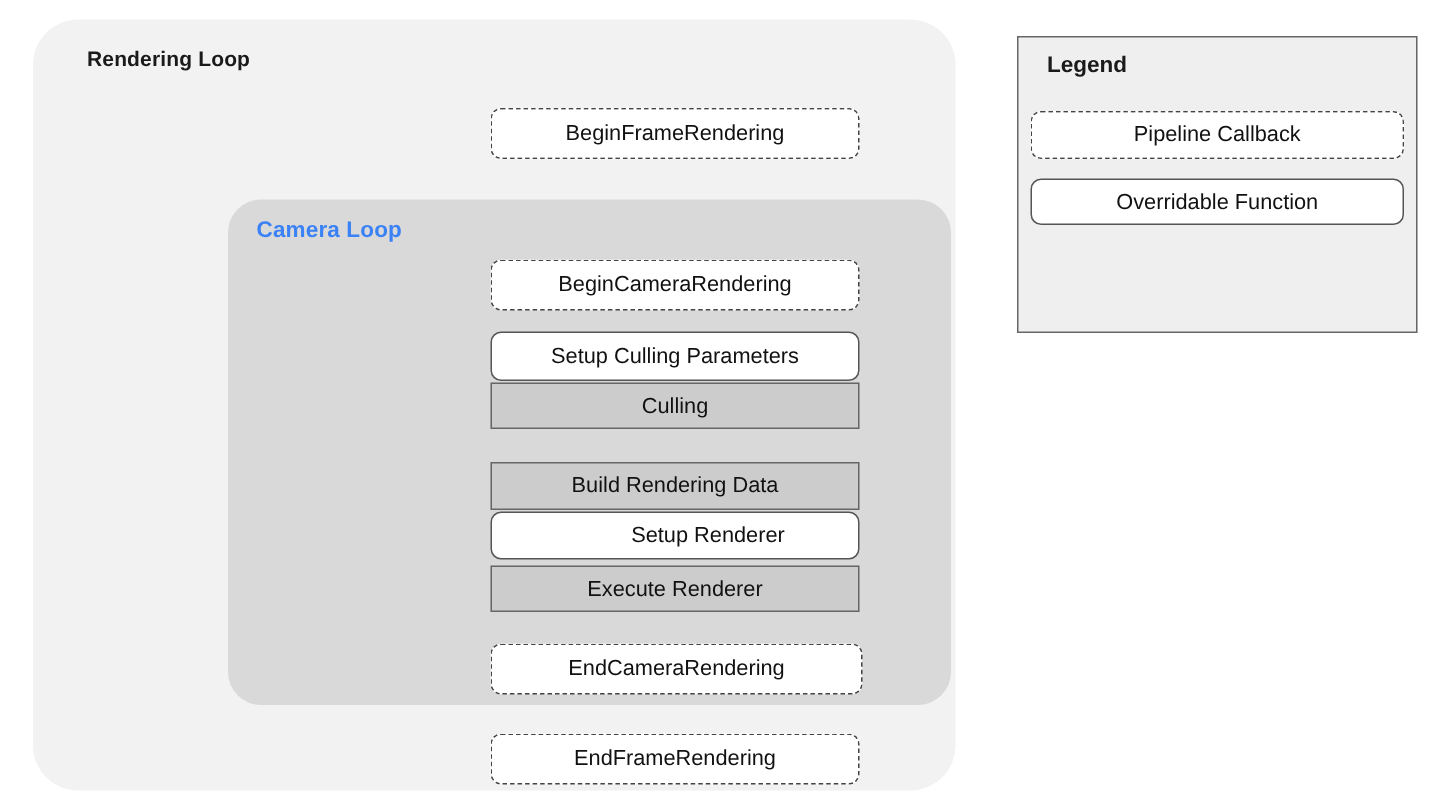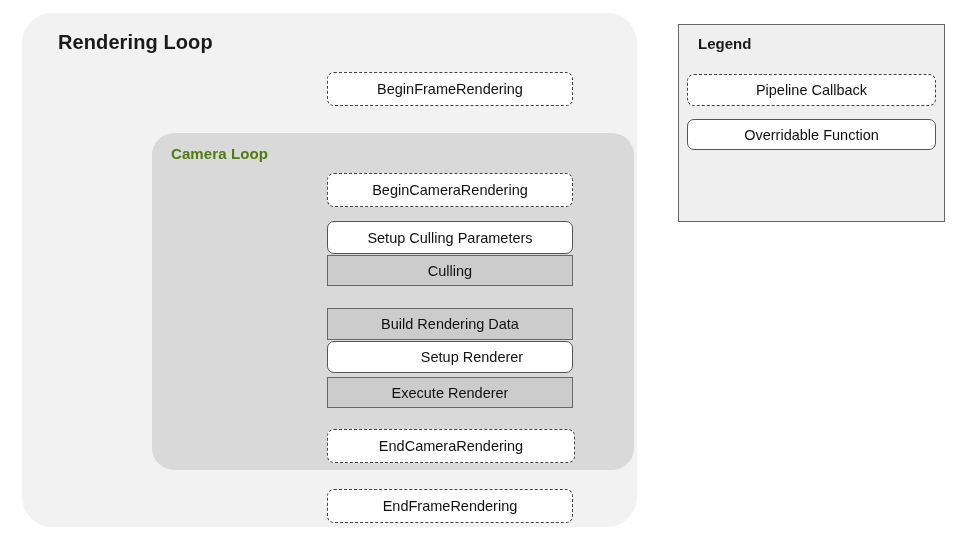--- a/index.html
+++ b/index.html
@@ -28,21 +28,21 @@
     top: 13px;
     width: 615px;
     height: 514px;
     background: #f2f2f2;
     border-radius: 30px;
   }
   .outer-loop-title {
     position: absolute;
     left: 58px;
     top: 31px;
-    font-size: 20px;
+    font-size: 14px;
     font-weight: bold;
     color: #1a1a1a;
     letter-spacing: 0.1px;
     white-space: nowrap;
   }
 
   
   .inner-loop {
     position: absolute;
     left: 152px;
@@ -51,21 +51,21 @@
     height: 337px;
     background: #d9d9d9;
     border-radius: 22px;
   }
   .inner-loop-title {
     position: absolute;
     left: 171px;
     top: 145px;
     font-size: 15px;
     font-weight: bold;
-    color: #4d7c0f;
+    color: #3b82f6;
     letter-spacing: 0.1px;
     white-space: nowrap;
   }
 
   
   .node {
     position: absolute;
     box-sizing: border-box;
     display: flex;
     align-items: center;

